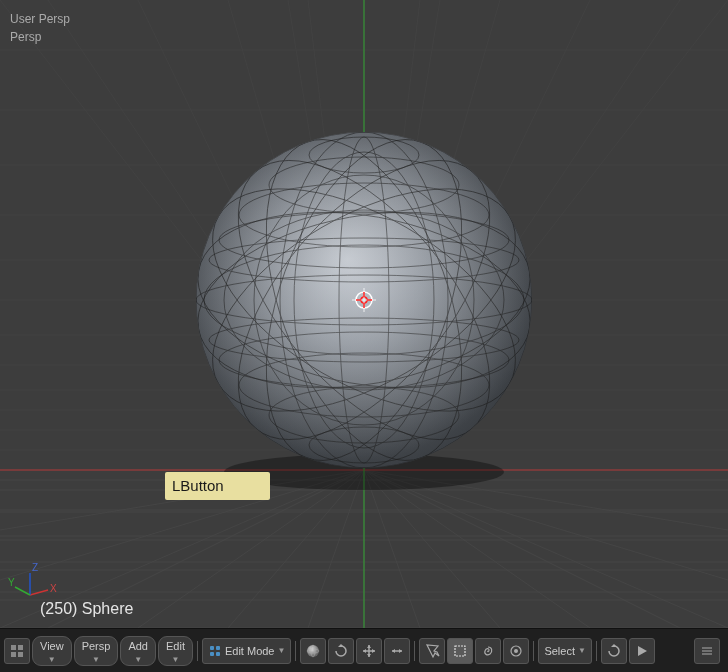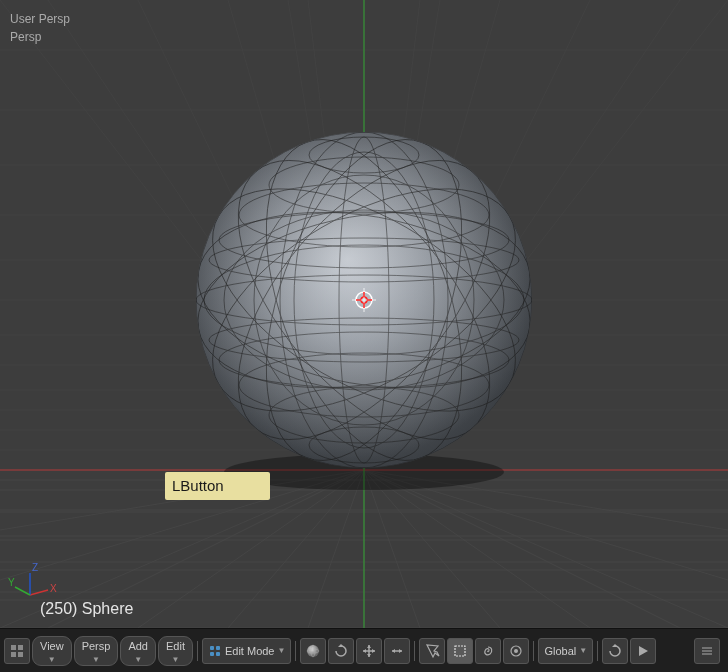--- a/index.html
+++ b/index.html
@@ -400,21 +400,21 @@
   <div class="tb-icon-btn">
     <svg width="16" height="16" viewBox="0 0 16 16">
       <circle cx="8" cy="8" r="5" fill="none" stroke="#aaa" stroke-width="1.2"></circle>
       <circle cx="8" cy="8" r="2" fill="#aaa"></circle>
     </svg>
   </div>
 
   <div class="tb-separator"></div>
 
   <div class="tb-dropdown">
-    <span>Global</span>
+    <span>Select</span>
     <span class="chevron">▼</span>
   </div>
 
   <div class="tb-separator"></div>
 
   <div class="tb-icon-btn">
     <svg width="14" height="14" viewBox="0 0 14 14">
       <path d="M7 2 A5 5 0 1 1 2 7" fill="none" stroke="#aaa" stroke-width="1.5"></path>
       <polygon points="7,0 10,3 4,3" fill="#aaa"></polygon>
     </svg>

